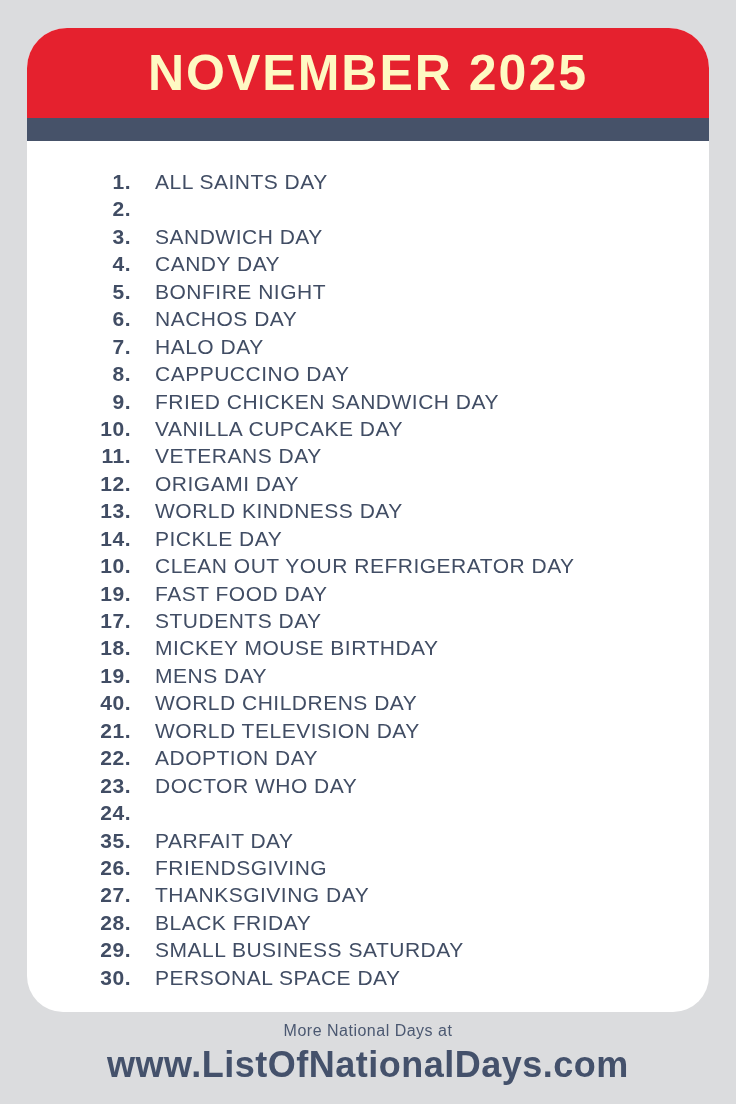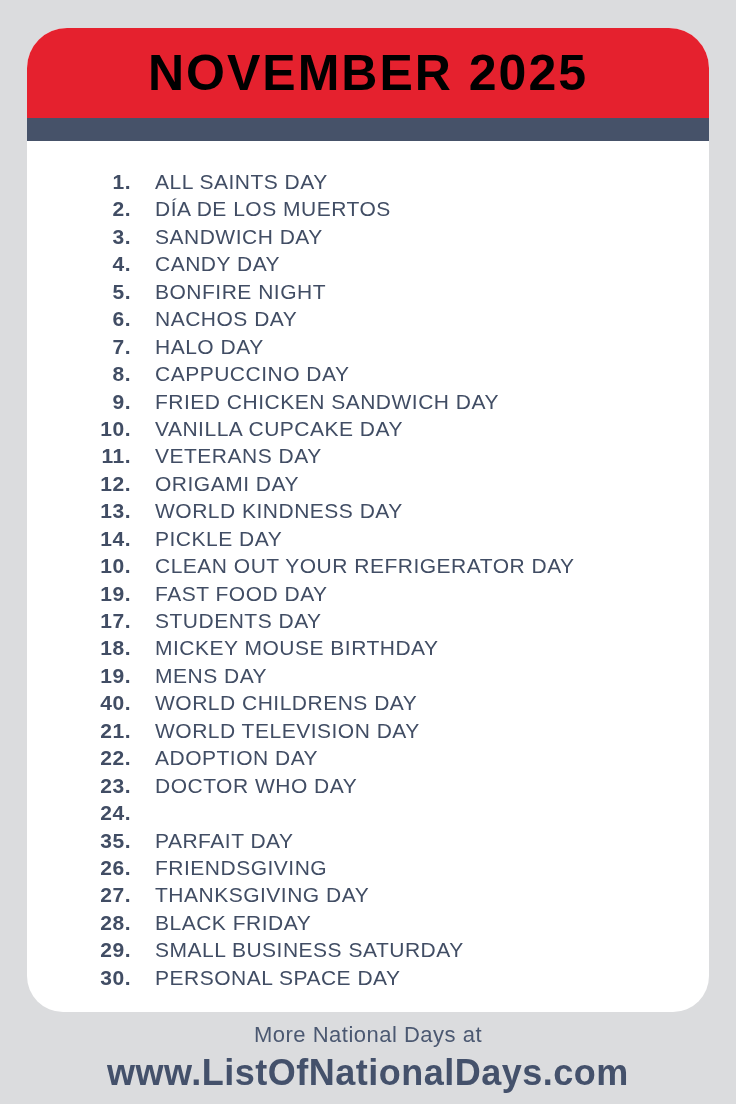--- a/index.html
+++ b/index.html
@@ -26,21 +26,21 @@
   }
   .banner {
     height: 90px;
     background: #e5212e;
     display: flex;
     align-items: center;
     justify-content: center;
   }
   .banner h1 {
     margin: 0;
-    color: #000000;
+    color: #fef9c3;
     font-size: 50px;
     font-weight: bold;
     letter-spacing: 2px;
     line-height: 90px;
     white-space: nowrap;
   }
   .stripe {
     height: 23px;
     background: #465269;
   }
@@ -70,21 +70,21 @@
   }
   .footer {
     position: absolute;
     left: 0;
     top: 1022px;
     width: 736px;
     text-align: center;
     color: #44516b;
   }
   .footer .tagline {
-    font-size: 22px;
+    font-size: 16px;
     letter-spacing: 0.5px;
     color: #4b5871;
     margin-bottom: 4px;
   }
   .footer .url {
     font-size: 36px;
     font-weight: bold;
     letter-spacing: 0.5px;
     color: #44516b;
   }
@@ -98,21 +98,20 @@
       <h1>NOVEMBER 2025</h1>
     </div>
     <div class="stripe"></div>
     <ol class="days" id="days-list">
         <li>
           <span class="num">1.</span>
           <span class="label">ALL SAINTS DAY</span>
         </li>
         <li>
           <span class="num">2.</span>
-          <span class="label">DÍA DE LOS MUERTOS</span>
         </li>
         <li>
           <span class="num">3.</span>
           <span class="label">SANDWICH DAY</span>
         </li>
         <li>
           <span class="num">4.</span>
           <span class="label">CANDY DAY</span>
         </li>
         <li>

